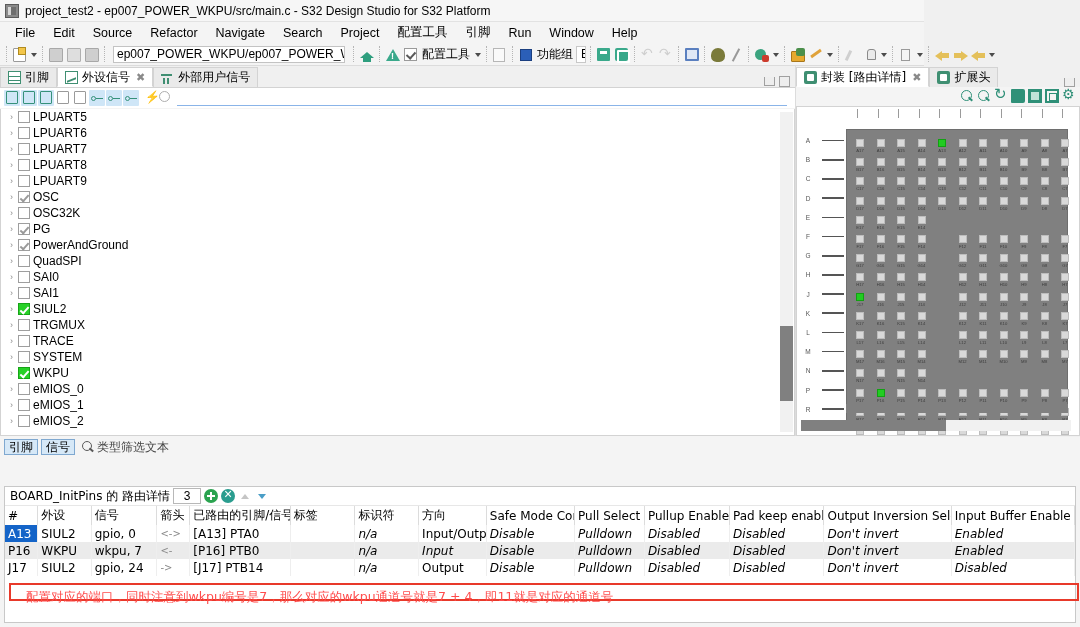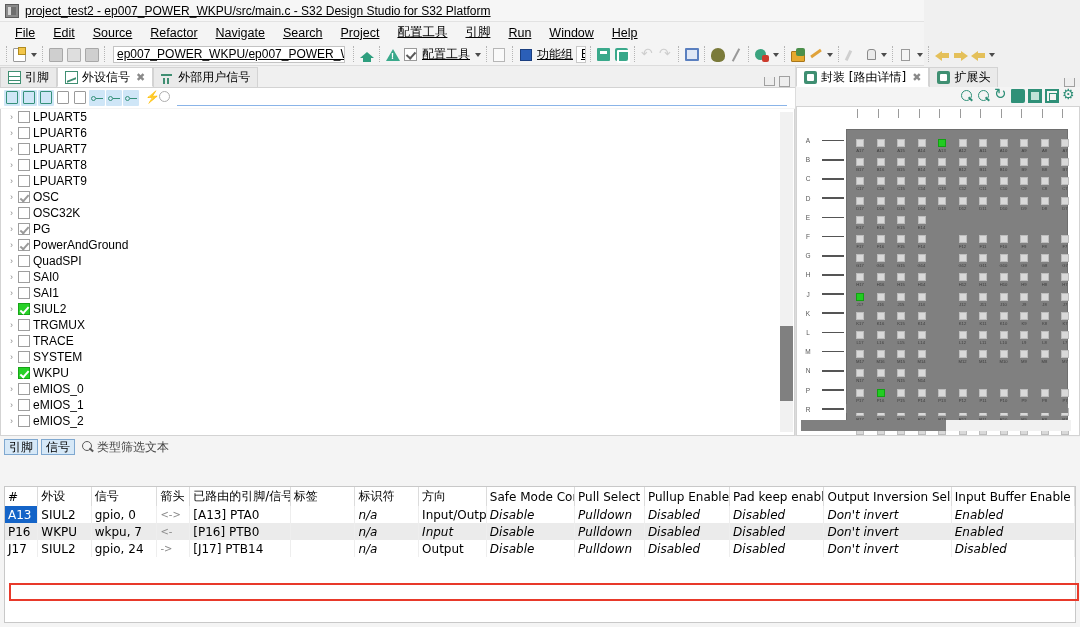--- a/index.html
+++ b/index.html
@@ -3,21 +3,21 @@
 <meta charset="utf-8">
 <style>
   * { box-sizing: border-box; }
   html, body { margin:0; padding:0; }
   body {
     width:1080px; height:627px;
     font-family:"Liberation Sans", sans-serif;
     font-size:12px; color:#000;
     background:#f0f0f0; overflow:hidden;
   }
-  .app { position:relative; width:924px; height:627px; background:#f4f4f4;text-decoration:underline; }
+  .app { position:relative; width:924px; height:627px; background:#f4f4f4; }
 
   
   .titlebar {
     height:22px; display:flex; align-items:center; gap:6px;
     padding-left:5px; background:#f6f6f6; border-bottom:1px solid #e2e2e2;
   }
   .app-icon {
     width:14px; height:14px; background:#8a8a8a;
     border:1px solid #5b5b5b; position:relative; flex:none;
   }
@@ -973,20 +973,28 @@
   <div class="routing">
 
     <div class="filterbar">
       <div class="fb-btn">引脚</div>
       <div class="fb-btn">信号</div>
       <div class="fb-search"></div>
       <div class="fb-text">类型筛选文本</div>
     </div>
 
     <div class="tablewrap">
+      <div class="tbl-toolbar">
+        <div class="tt-label">BOARD_InitPins 的 路由详情</div>
+        <div class="tt-count">3</div>
+        <div class="tt-add"></div>
+        <div class="tt-del"></div>
+        <div class="tt-up"></div>
+        <div class="tt-dn"></div>
+      </div>
       <table class="rt">
         <colgroup>
           <col style="width:32px">
             <col style="width:52px">
             <col style="width:64px">
             <col style="width:32px">
           <col style="width:98px">
             <col style="width:63px">
             <col style="width:62px">
             <col style="width:66px">
@@ -1063,13 +1071,14 @@
               <td class="ital">Disabled</td>
               <td class="ital">Don't invert</td>
               <td class="ital">Disabled</td>
             </tr>
           </tbody>
       </table>
       <div class="redbox"></div>
     </div>
   </div>
 
+  <div class="note">配置对应的端口，同时注意到wkpu编号是7，那么对应的wkpu通道号就是7 + 4，即11就是对应的通道号</div>
 </div>
 
 </body></html>

